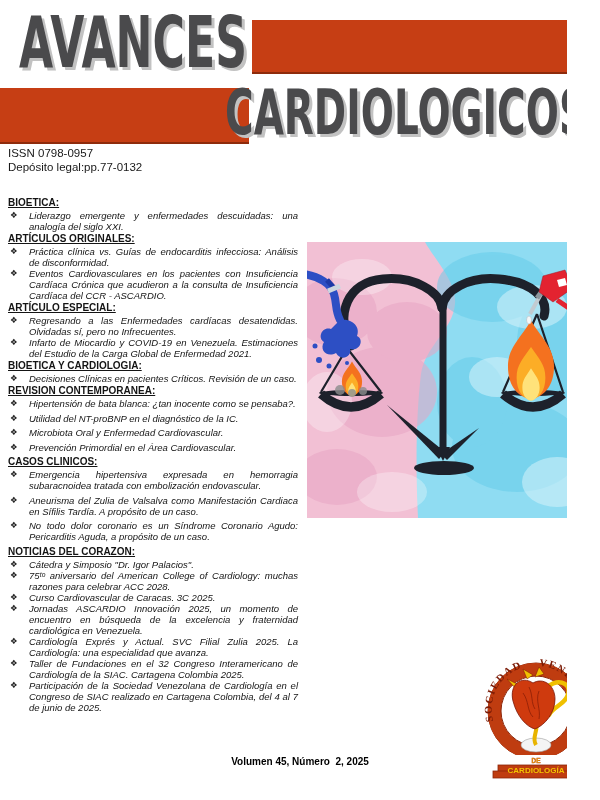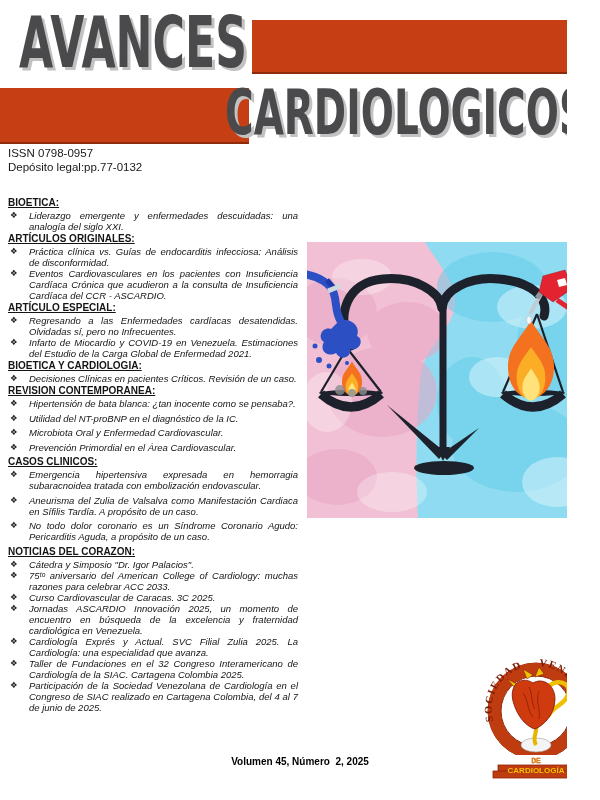--- a/index.html
+++ b/index.html
@@ -168,21 +168,21 @@
     <div class="toc-section">
       <div class="toc-heading">NOTICIAS DEL CORAZON:</div>
       <div class="toc-items">
     <div class="toc-item">
       <span class="bullet">❖</span>
       <span class="itext">Cátedra y Simposio "Dr. Igor Palacios".</span>
     </div>
 
     <div class="toc-item">
       <span class="bullet">❖</span>
-      <span class="itext">75ᵗᵒ aniversario del American College of Cardiology: muchas razones para celebrar ACC 2033.</span>
+      <span class="itext">75ᵗᵒ aniversario del American College of Cardiology: muchas razones para celebrar ACC 2028.</span>
     </div>
 
     <div class="toc-item">
       <span class="bullet">❖</span>
       <span class="itext">Curso Cardiovascular de Caracas. 3C 2025.</span>
     </div>
 
     <div class="toc-item">
       <span class="bullet">❖</span>
       <span class="itext">Jornadas ASCARDIO Innovación 2025, un momento de encuentro en búsqueda de la excelencia y fraternidad cardiológica en Venezuela.</span>

